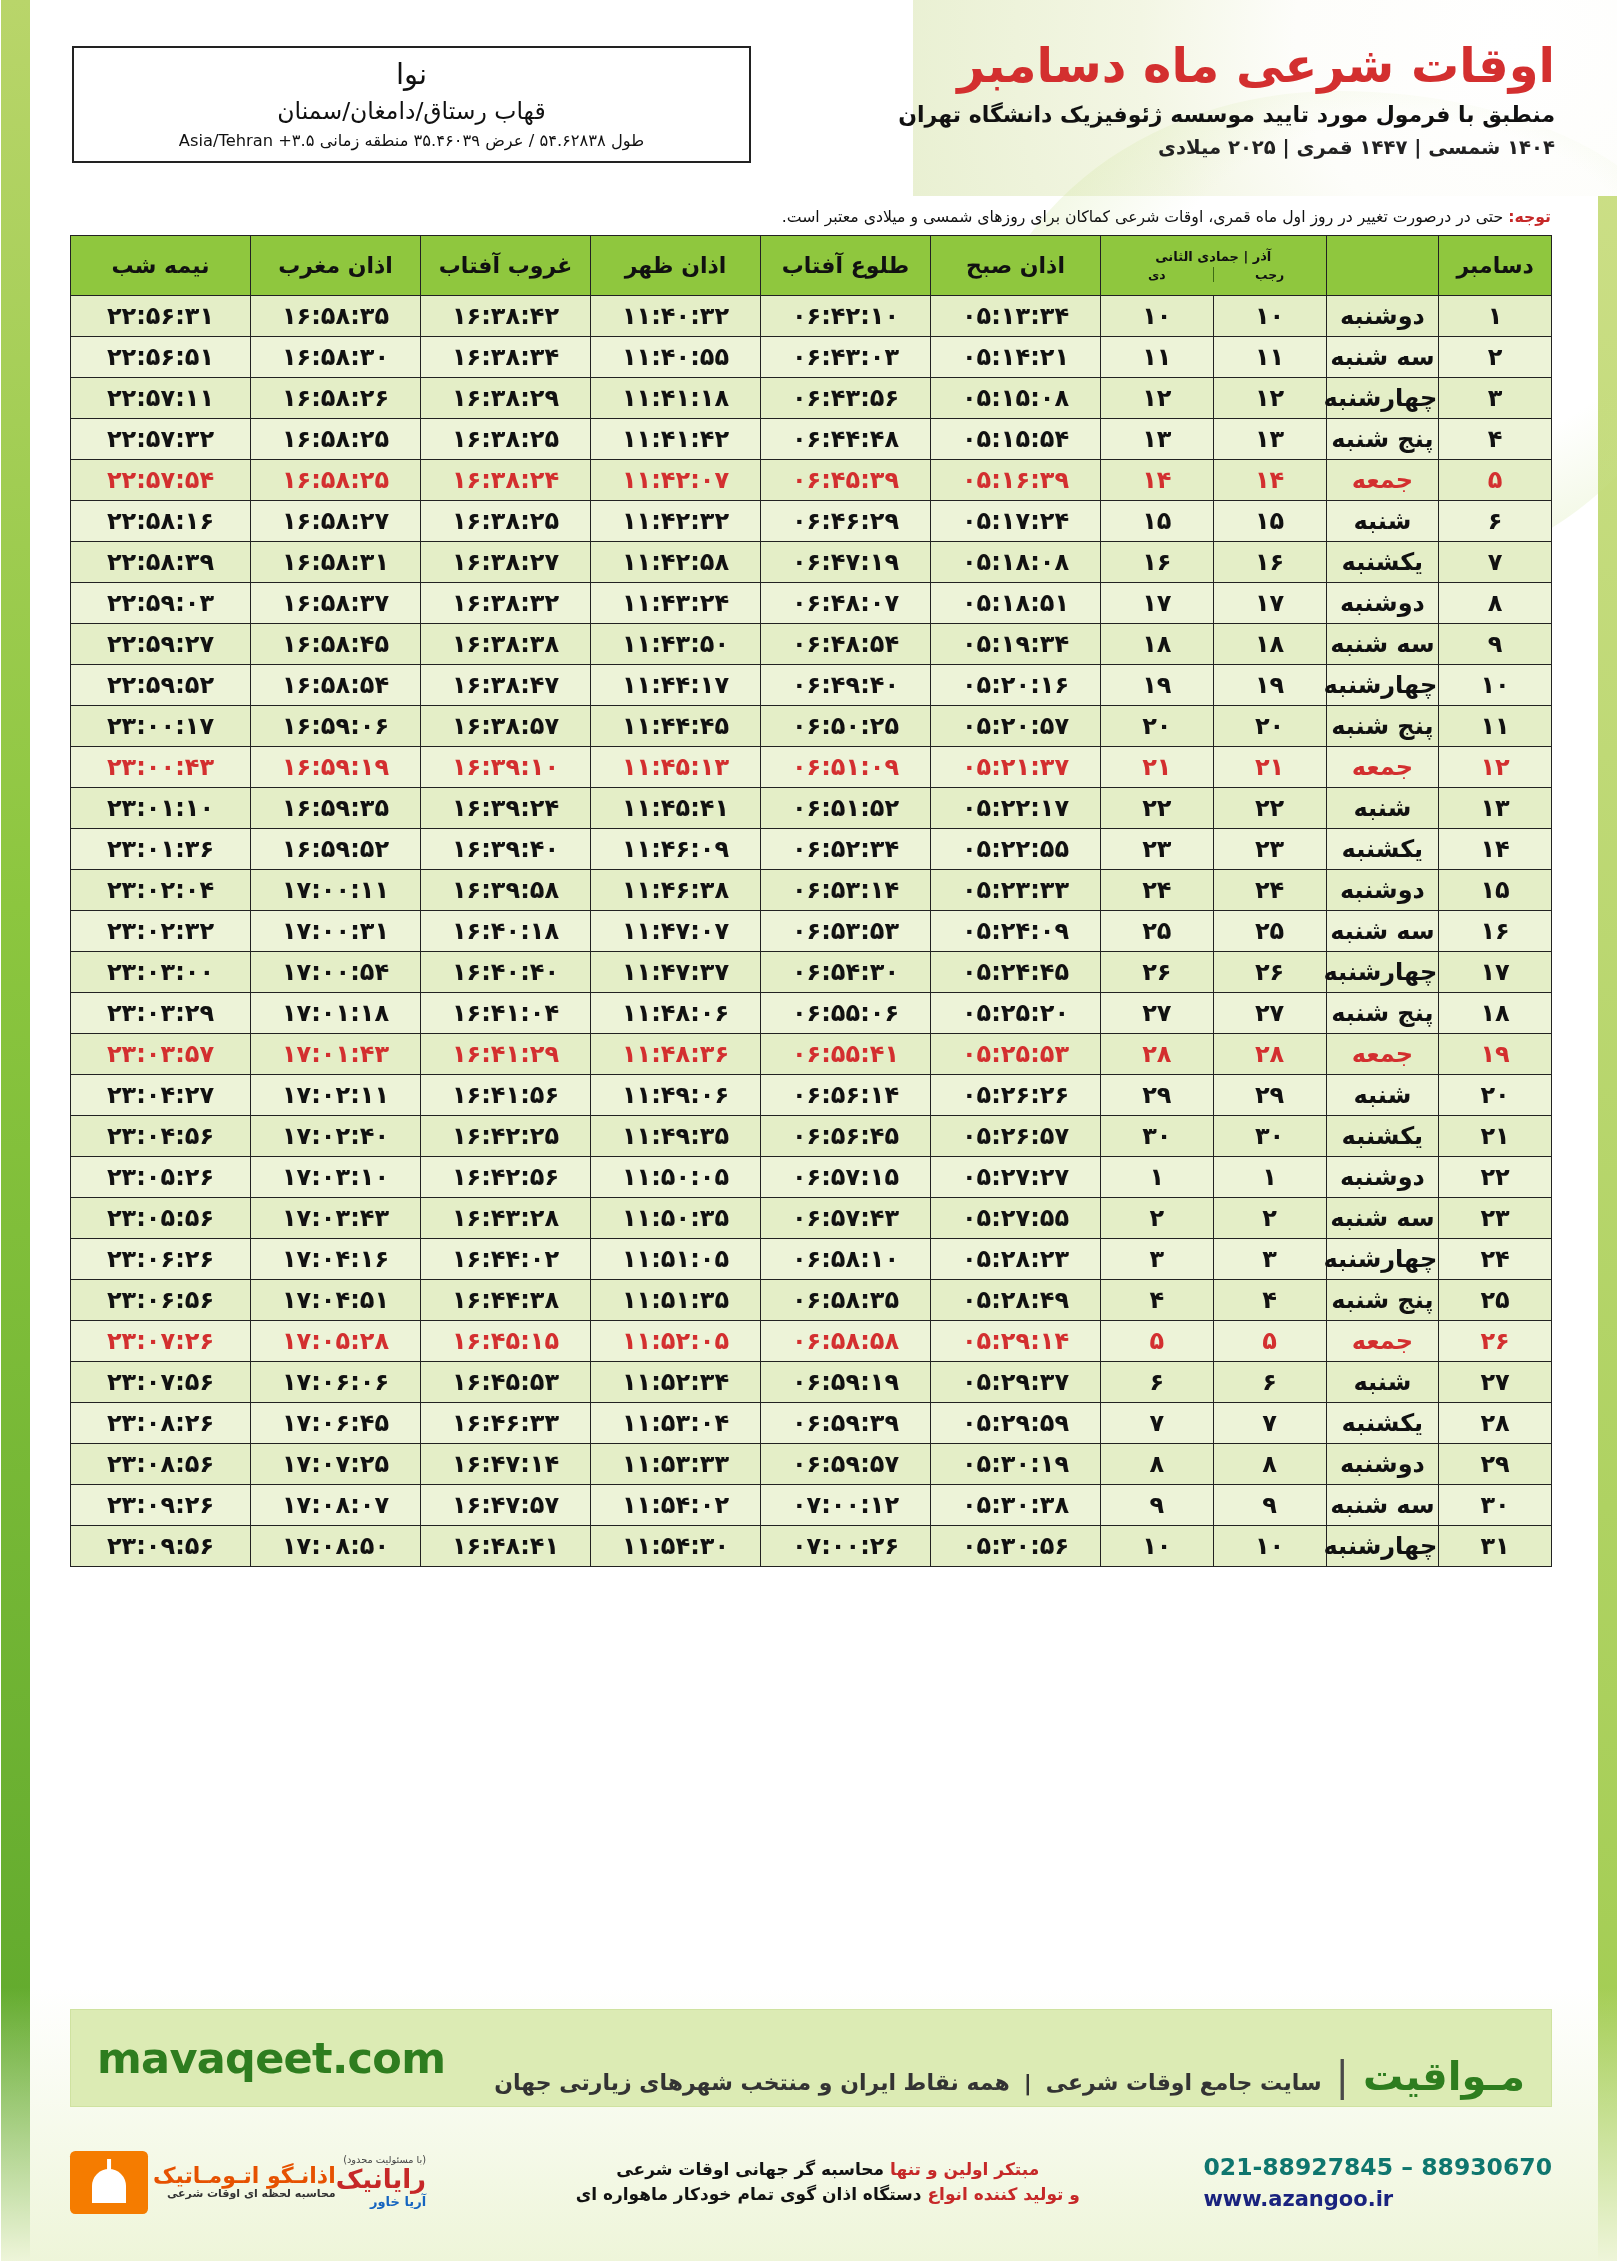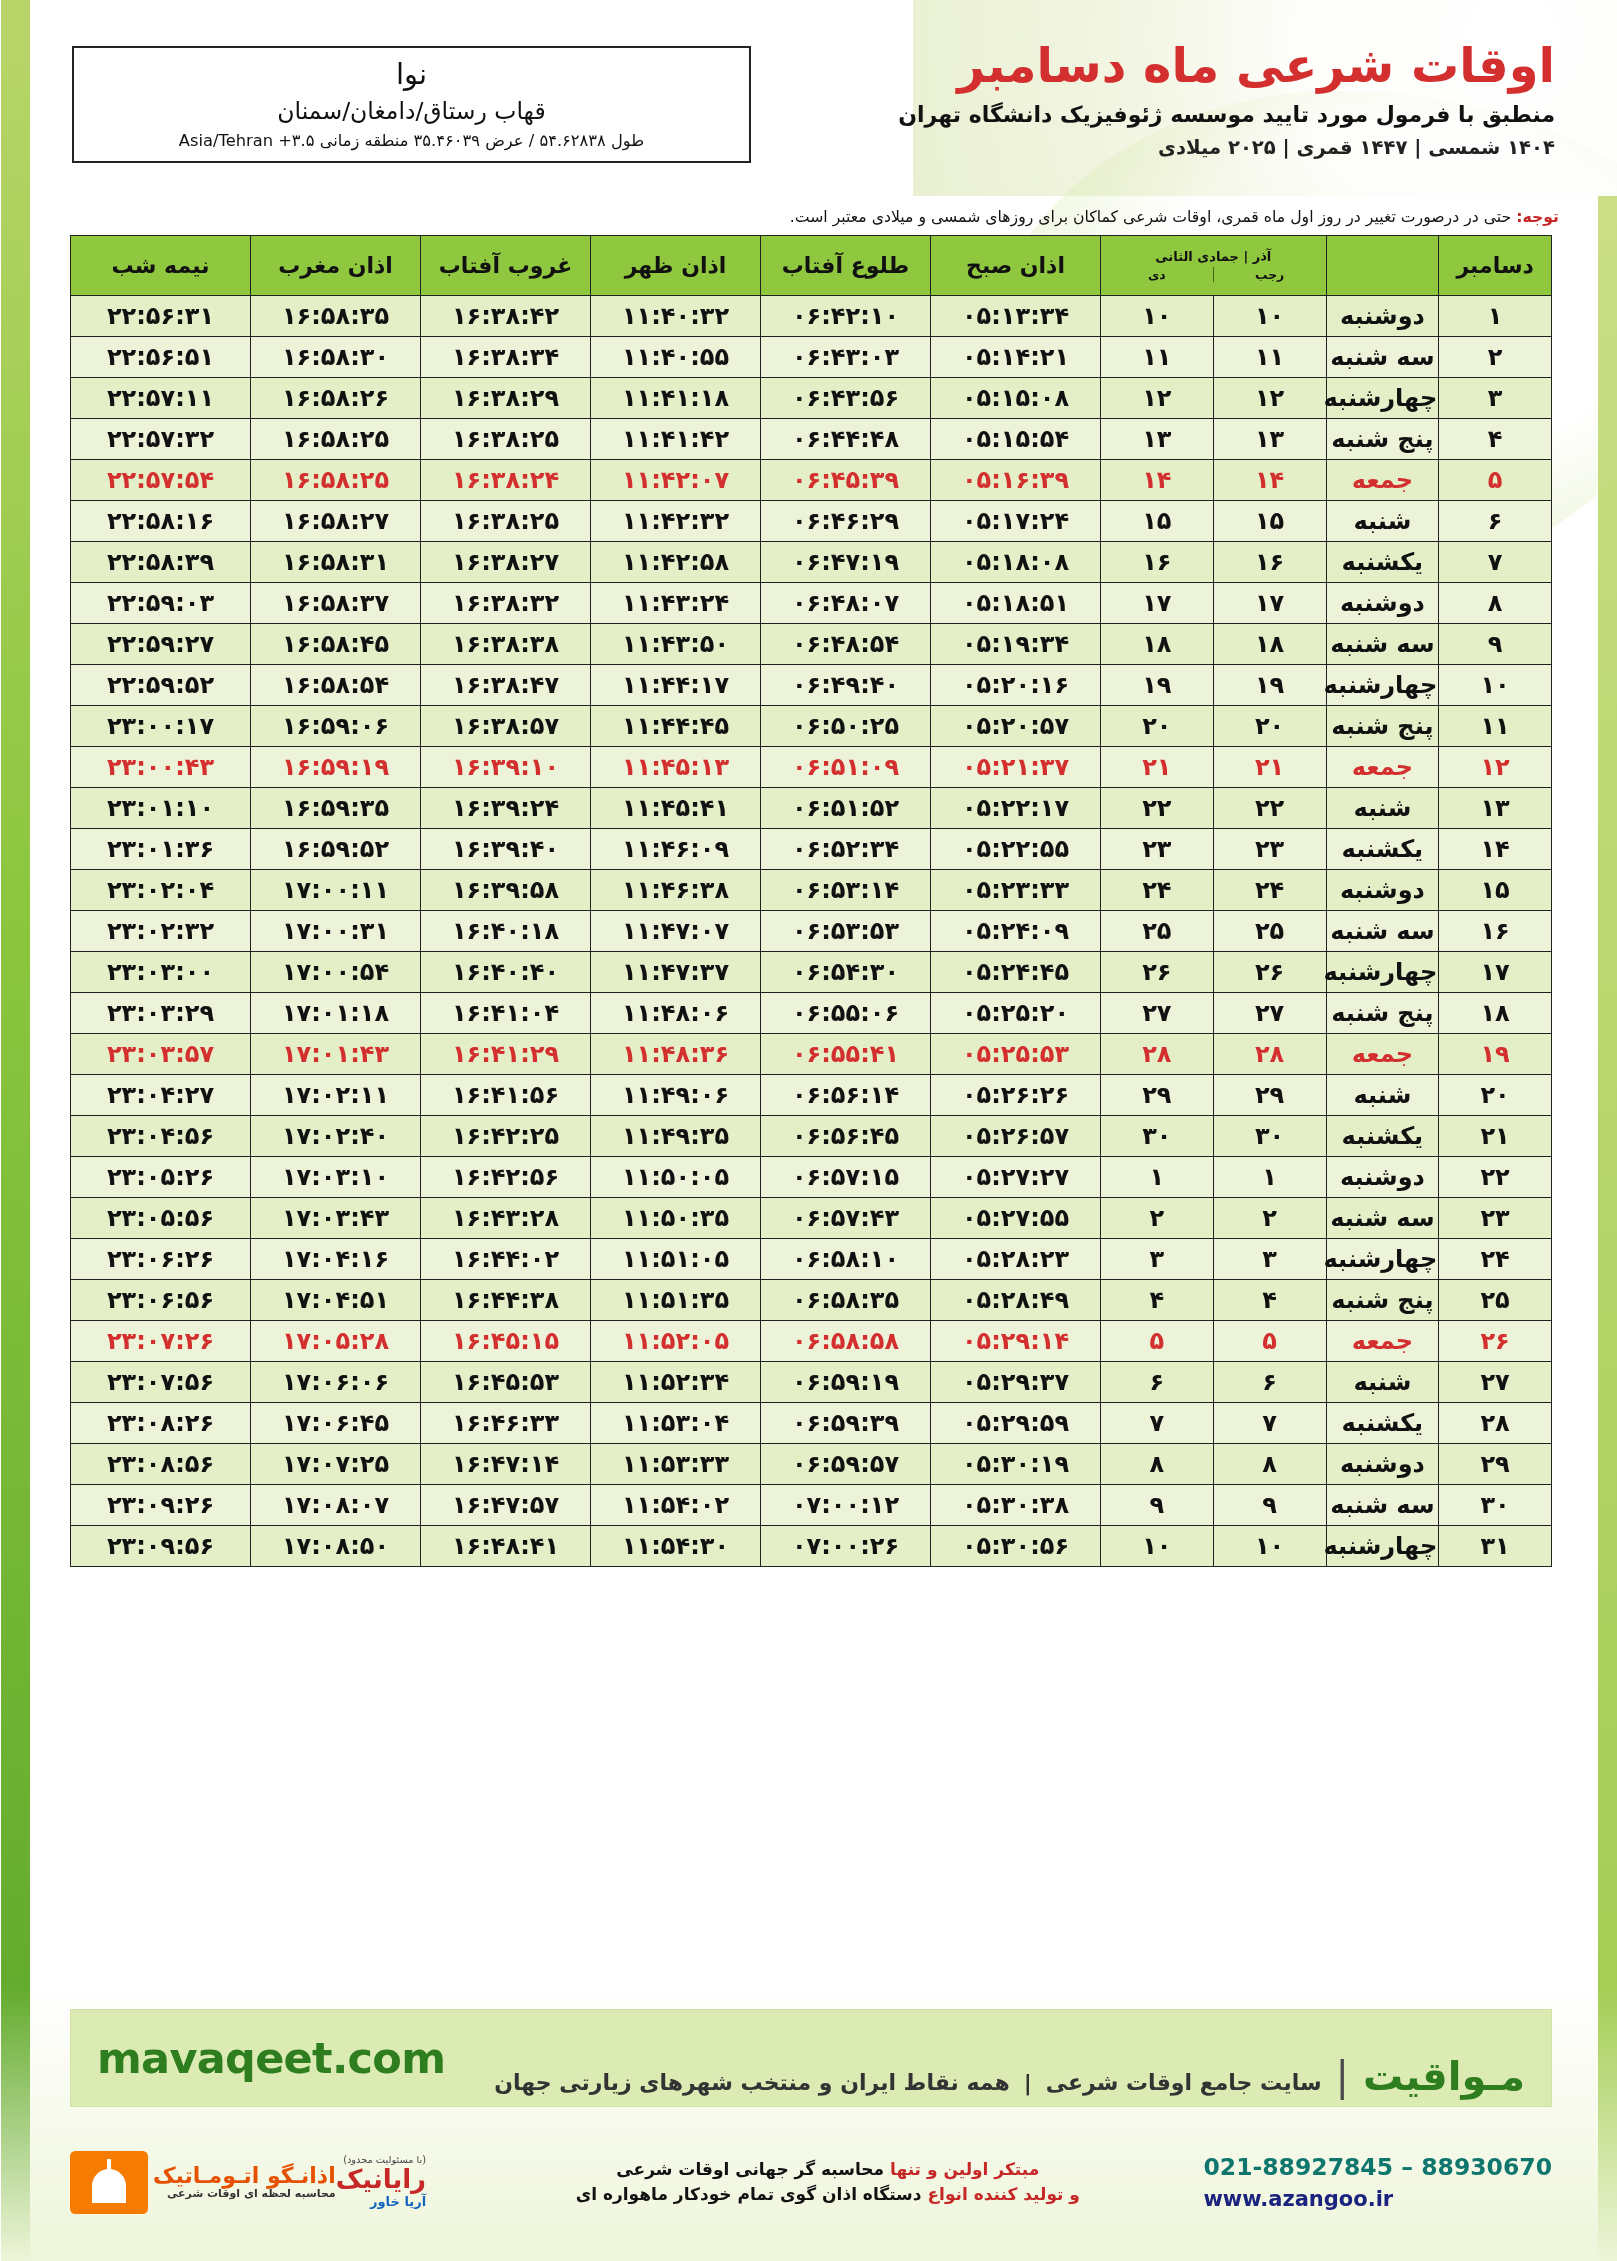--- a/index.html
+++ b/index.html
@@ -56,21 +56,21 @@
     position:absolute; top:46px; left:72px; width:679px;
     border:2px solid #222; background:#fff; text-align:center;
     padding:9px 6.5px 10.4px 6.5px; z-index:6;
   }
   .locbox .l1 { font-size:29px; font-weight:normal; color:#111; line-height:1.2;}
   .locbox .l2 { font-size:23.5px; color:#111; margin-top:5.2px;}
   .locbox .l3 { font-size:16.3px; color:#111; margin-top:6.5px; direction:rtl;}
 
   
   .note {
-    position:absolute; top:207px; left:72px; width:1487px; text-align:right;
+    position:absolute; top:207px; left:64px; width:1487px; text-align:right;
     font-size:15.7px; color:#111; z-index:6;
   }
   .note b { color:#c62828; }
 
   
   .table-wrap {
     position:absolute; top:235px; left:70px; width:1482px; z-index:6;
   }
   table.prayer {
     border-collapse: collapse; width:100%; table-layout:fixed;

